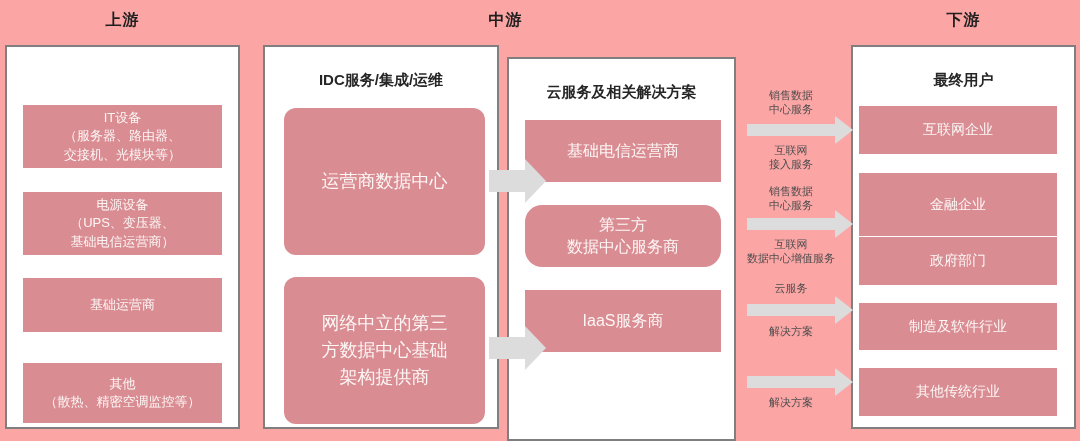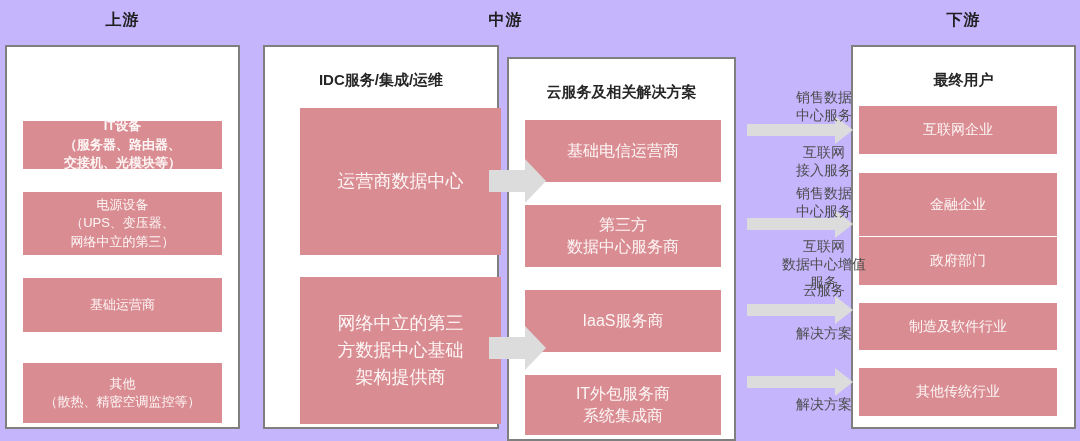--- a/index.html
+++ b/index.html
@@ -12,21 +12,21 @@
   }
   *{margin:0;padding:0;box-sizing:border-box;}
   html,body{background:#ffffff;}
   body{
     font-family:"Liberation Sans","DejaVu Sans",sans-serif;
     color:var(--heading-text);
   }
   .stage{
     position:relative;
     width:1080px;height:441px;
-    background:#c4b5fd;
+    background:#fca5a5;
     overflow:hidden;
   }
   .stream-header{
     position:absolute;top:10px;
     text-align:center;
     font-size:16px;font-weight:bold;
     color:var(--heading-text);
     letter-spacing:1px;
   }
   .col{
@@ -44,21 +44,21 @@
     position:absolute;
     background:var(--box-pink);
     color:var(--box-text);
     display:flex;align-items:center;justify-content:center;
     text-align:center;
     white-space:pre-line;
   }
   
   .c1 .pbox{left:16px;width:199px;font-size:13px;line-height:1.42;}
   
-  .c2 .pbox{left:35px;width:201px;font-size:18px;line-height:1.5;}
+  .c2 .pbox{left:19px;width:201px;font-size:18px;line-height:1.5;border-radius:12px;}
   
   .c3 .pbox{left:16px;width:196px;font-size:16px;line-height:1.38;}
   
   .c4 .pbox{left:6px;width:198px;font-size:14px;}
 
   .arrow{
     position:absolute;
     display:flex;align-items:center;
   }
   .arrow .shaft{background:var(--arrow-gray);}
@@ -69,64 +69,62 @@
     border-bottom:22px solid transparent;
     border-left:21px solid var(--arrow-gray);
   }
   .arrow-small .shaft{width:88px;height:12px;}
   .arrow-small .tip{
     border-top:14px solid transparent;
     border-bottom:14px solid transparent;
     border-left:18px solid var(--arrow-gray);
   }
   .flow-label{
-    position:absolute;left:780px;width:88px;
+    position:absolute;left:747px;width:88px;
     text-align:center;
-    font-size:14px;line-height:1.3;
+    font-size:11px;line-height:1.3;
     color:var(--label-text);
     white-space:pre-line;
   }
 </style>
 </head>
 <body>
 
 <div class="stage">
 
   <div class="stream-header" style="left:5px;width:235px;">上游</div>
   <div class="stream-header" style="left:263px;width:485px;">中游</div>
   <div class="stream-header" style="left:851px;width:225px;">下游</div>
 
   <div class="col c1" style="left:5px;width:235px;">
-    <div class="pbox" style="top:74px;height:48px;font-weight:bold;">IT设备
+    <div class="pbox" style="top:58px;height:63px;">IT设备
 （服务器、路由器、
 交接机、光模块等）</div>
     <div class="pbox" style="top:145px;height:63px;">电源设备
 （UPS、变压器、
-网络中立的第三）</div>
+基础电信运营商）</div>
     <div class="pbox" style="top:231px;height:54px;">基础运营商</div>
     <div class="pbox" style="top:316px;height:60px;">其他
 （散热、精密空调监控等）</div>
   </div>
 
   <div class="col c2" style="left:263px;width:236px;">
     <div class="col-title">IDC服务/集成/运维</div>
     <div class="pbox" style="top:61px;height:147px;">运营商数据中心</div>
     <div class="pbox" style="top:230px;height:147px;">网络中立的第三
 方数据中心基础
 架构提供商</div>
   </div>
 
   <div class="col c3" style="left:507px;width:229px;margin-top:12px;">
     <div class="col-title">云服务及相关解决方案</div>
     <div class="pbox" style="top:61px;height:62px;">基础电信运营商</div>
-    <div class="pbox" style="top:146px;height:62px;">第三方
+    <div class="pbox" style="top:146px;height:62px;border-radius:17px;">第三方
 数据中心服务商</div>
     <div class="pbox" style="top:231px;height:62px;">IaaS服务商</div>
-    <div class="pbox" style="top:316px;height:60px;">IT外包服务商
-系统集成商</div>
   </div>
 
   <div class="col c4" style="left:851px;width:225px;">
     <div class="col-title">最终用户</div>
     <div class="pbox" style="top:59px;height:48px;">互联网企业</div>
     <div class="pbox" style="top:126px;height:63px;">金融企业</div>
     <div class="pbox" style="top:190px;height:48px;">政府部门</div>
     <div class="pbox" style="top:256px;height:47px;">制造及软件行业</div>
     <div class="pbox" style="top:321px;height:48px;">其他传统行业</div>
   </div>

